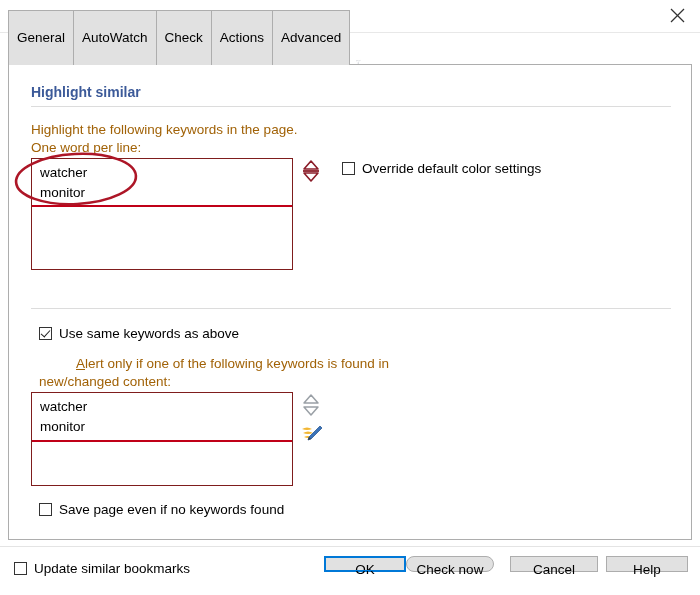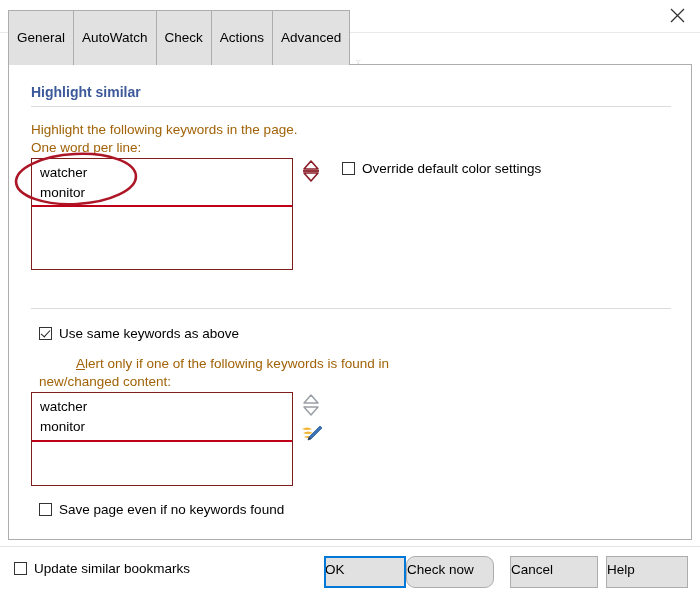--- a/index.html
+++ b/index.html
@@ -207,22 +207,23 @@
   .footer {
     position: absolute;
     left: 0; top: 546px;
     width: 700px; height: 49px;
     background: #ffffff;
     border-top: 1px solid #e4e4e4;
   }
   .btn {
     position: absolute;
     top: 556px;
-    height: 32px;
+    height: 16px;
     line-height: 26px;
+    text-align: center;
     background: #e1e1e1;
     border: 1px solid #adadad;
     box-sizing: border-box;
     font-size: 13.5px;
     color: #000;
     cursor: default;
     white-space: nowrap;
   }
   .btn.default {
     background: #e1e1e1;

